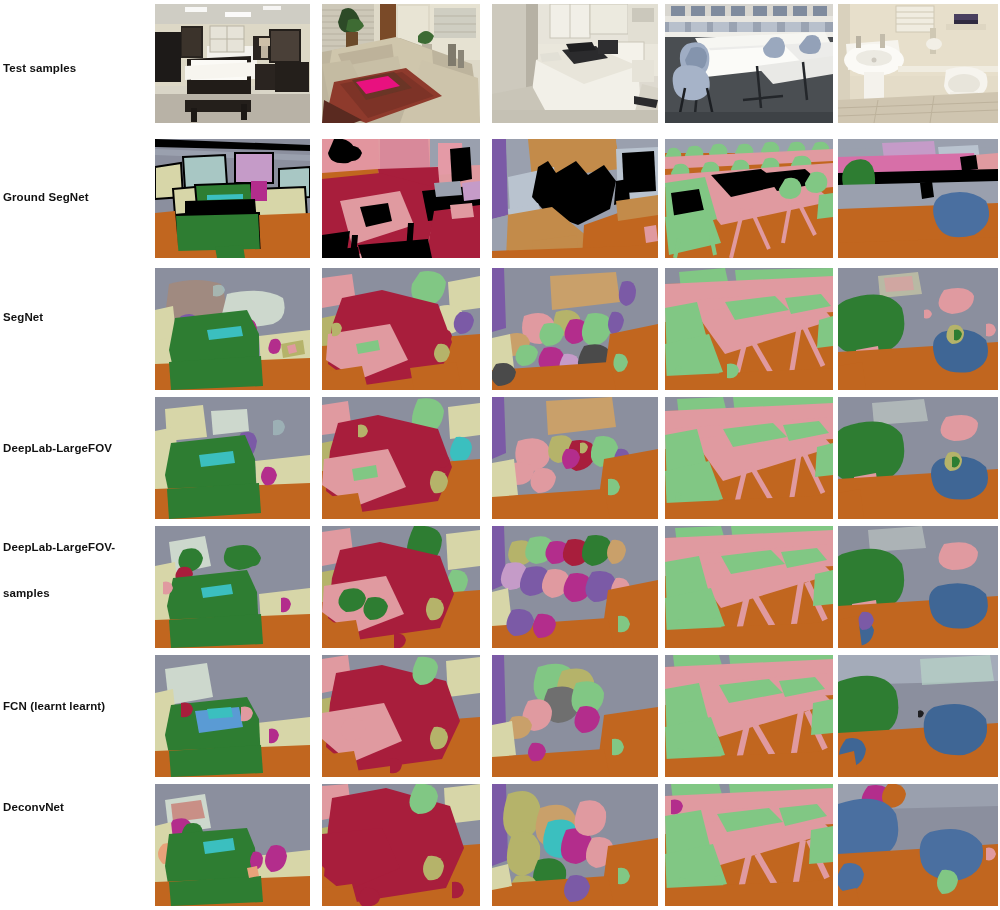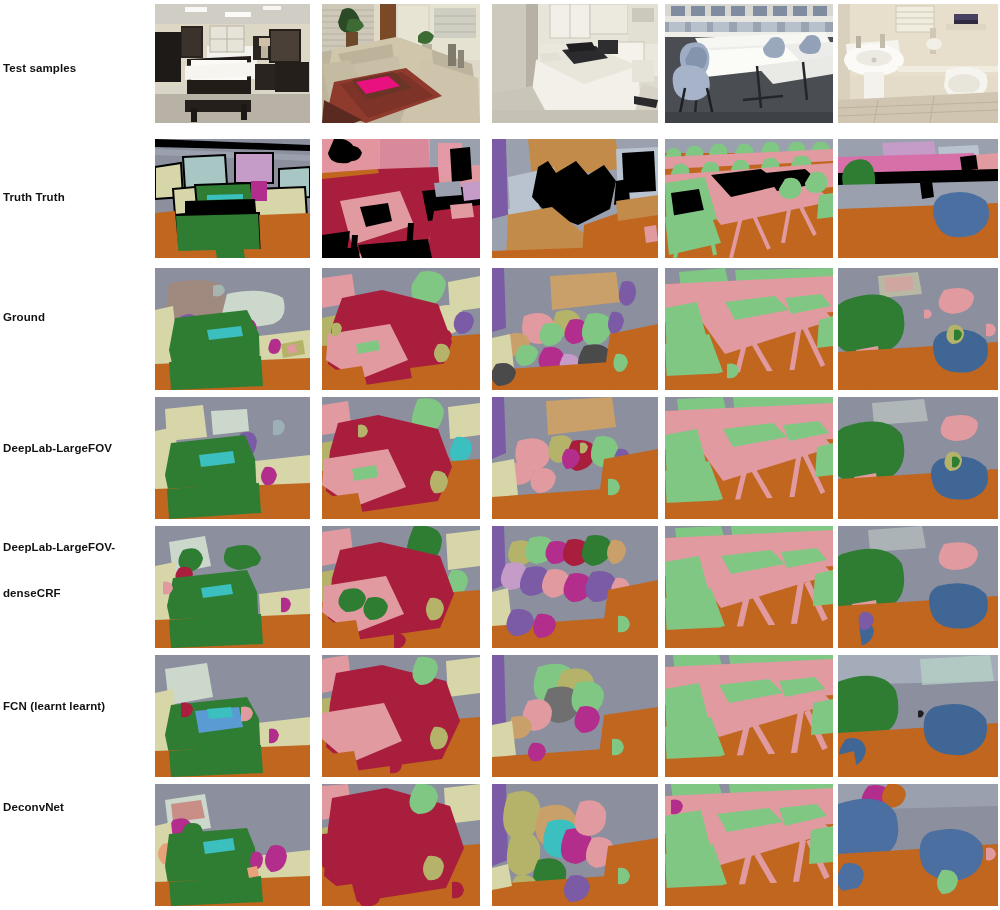--- a/index.html
+++ b/index.html
@@ -12,25 +12,25 @@
   }
   .tile{position:absolute;overflow:hidden;background:#8b8f9e;}
   .tile svg{display:block;width:100%;height:100%;}
 </style>
 </head>
 <body>
 
 <div id="fig">
 
   <div class="rowlabel" style="top:61px">Test samples</div>
-  <div class="rowlabel" style="top:190px">Truth Truth</div>
-  <div class="rowlabel" style="top:310px">Ground</div>
+  <div class="rowlabel" style="top:190px">Ground SegNet</div>
+  <div class="rowlabel" style="top:310px">SegNet</div>
   <div class="rowlabel" style="top:441px">DeepLab-LargeFOV</div>
   <div class="rowlabel" style="top:540px">DeepLab-LargeFOV-</div>
-  <div class="rowlabel" style="top:586px">denseCRF</div>
+  <div class="rowlabel" style="top:586px">samples</div>
   <div class="rowlabel" style="top:699px">FCN (learnt learnt)</div>
   <div class="rowlabel" style="top:800px">DeconvNet</div>
 
   <div class="tile" style="left:155px;top:4px;width:155px;height:119px">
     <svg viewBox="0 0 155 119" preserveAspectRatio="none">
       <rect width="155" height="119" fill="#d9d5c7"></rect>
       <rect y="0" width="155" height="22" fill="#cfcdc4"></rect>
       <rect x="30" y="3" width="22" height="5" fill="#ffffff" opacity=".85"></rect>
       <rect x="70" y="8" width="26" height="5" fill="#ffffff" opacity=".9"></rect>
       <rect x="108" y="2" width="18" height="4" fill="#ffffff" opacity=".8"></rect>

